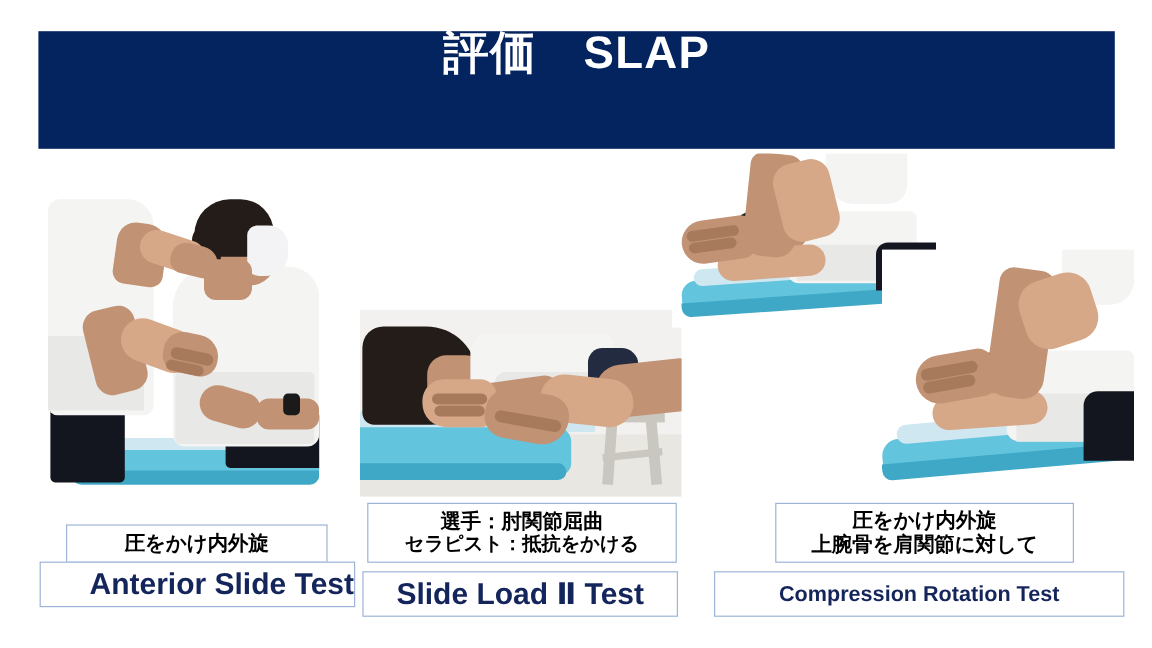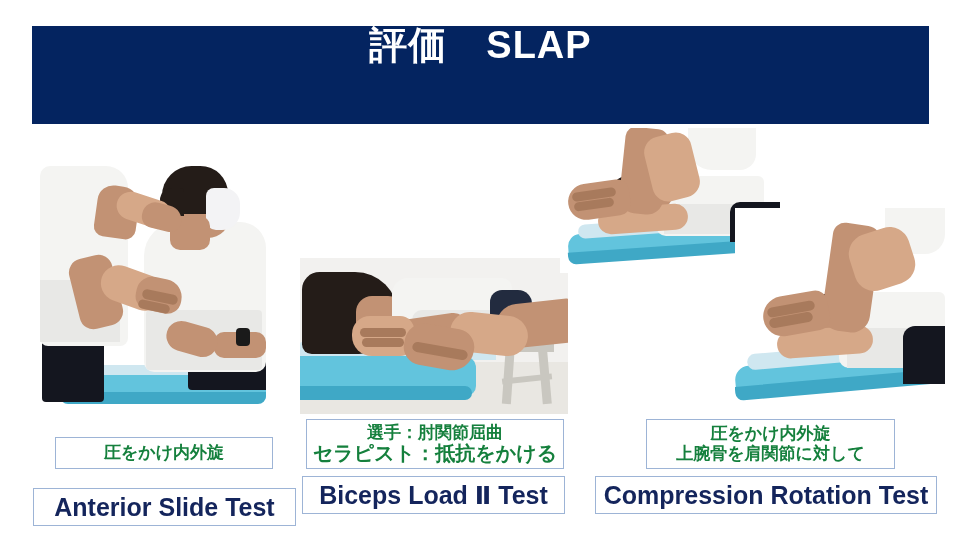--- a/index.html
+++ b/index.html
@@ -70,21 +70,21 @@
   
   .cap-box {
     position: absolute;
     box-sizing: border-box;
     border: 1px solid #9db4d6;
     background: #ffffff;
     display: flex;
     flex-direction: column;
     align-items: center;
     justify-content: center;
-    color: #15803d;
+    color: #000000;
     text-align: center;
   }
   .cap-jp {
     font-weight: bold;
     line-height: 1.15;
     white-space: pre;
   }
   .name-box {
     position: absolute;
     box-sizing: border-box;
@@ -94,32 +94,32 @@
     align-items: center;
     justify-content: center;
     color: #14255c;
     font-weight: bold;
     white-space: pre;
   }
 
   
   #cap1 { left: 55px;  top: 437px; width: 218px; height: 32px; }
   #cap1 .cap-jp { font-size: 17px; }
-  #name1 { left: 33px; top: 488px; width: 263px; height: 38px; font-size: 25px; }
+  #name1 { left: 33px; top: 468px; width: 263px; height: 38px; font-size: 25px; justify-content: flex-end; }
 
   
   #cap2 { left: 306px; top: 419px; width: 258px; height: 50px; }
   #cap2 .cap-jp.l1 { font-size: 17px; }
-  #cap2 .cap-jp.l2 { font-size: 20px; }
+  #cap2 .cap-jp.l2 { font-size: 16px; }
   #name2 { left: 302px; top: 476px; width: 263px; height: 38px; font-size: 25px; }
 
   
   #cap3 { left: 646px; top: 419px; width: 249px; height: 50px; }
   #cap3 .cap-jp { font-size: 17px; }
-  #name3 { left: 595px; top: 476px; width: 342px; height: 38px; font-size: 25px; }
+  #name3 { left: 595px; top: 476px; width: 342px; height: 38px; font-size: 18px; }
 </style>
 </head>
 <body>
 
 <div id="slide">
 
   <div class="title-banner">
     <div class="title-text">評価　SLAP</div>
   </div>
 
@@ -243,21 +243,21 @@
   </div>
   <div class="name-box" id="name1">
     <span>Anterior Slide Test</span>
   </div>
 
   <div class="cap-box" id="cap2">
     <div class="cap-jp l1">選手：肘関節屈曲</div>
     <div class="cap-jp l2">セラピスト：抵抗をかける</div>
   </div>
   <div class="name-box" id="name2">
-    <span>Biceps Load Ⅱ Test</span>
+    <span>Slide Load Ⅱ Test</span>
   </div>
 
   <div class="cap-box" id="cap3">
     <div class="cap-jp l2">圧をかけ内外旋</div>
     <div class="cap-jp l1">上腕骨を肩関節に対して</div>
   </div>
   <div class="name-box" id="name3">
     <span>Compression Rotation Test</span>
   </div>
 

